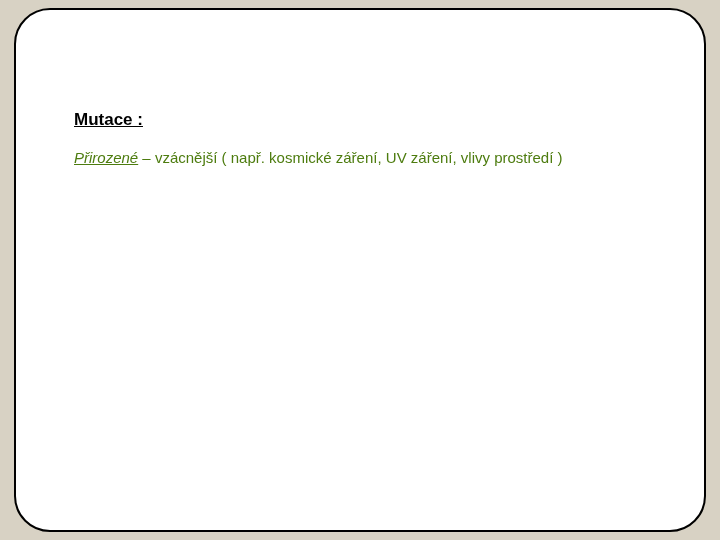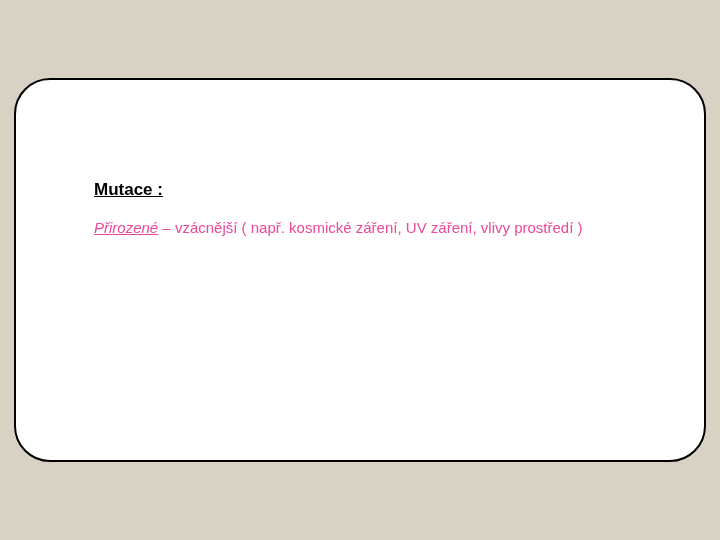--- a/index.html
+++ b/index.html
@@ -7,38 +7,38 @@
     width: 720px;
     height: 540px;
     background: #d8d2c4;
     display: flex;
     align-items: center;
     justify-content: center;
     font-family: "Comic Sans MS", "Comic Sans", cursive, sans-serif;
   }
   .slide {
     width: 692px;
-    height: 384px;
+    height: 524px;
     background: #ffffff;
     border: 2px solid #000000;
     border-radius: 36px;
-    padding: 100px 110px 40px 78px;
+    padding: 100px 110px 40px 58px;
     position: relative;
   }
   .heading {
     font-size: 17px;
     font-weight: bold;
     text-decoration: underline;
     margin-bottom: 18px;
     color: #000;
   }
   .para {
     font-size: 15px;
     line-height: 1.35;
-    color: #ec4899;
+    color: #4d7c0f;
     margin-bottom: 18px;
   }
   .lead {
     font-style: italic;
     text-decoration: underline;
   }
 </style>
 </head>
 <body>
 

